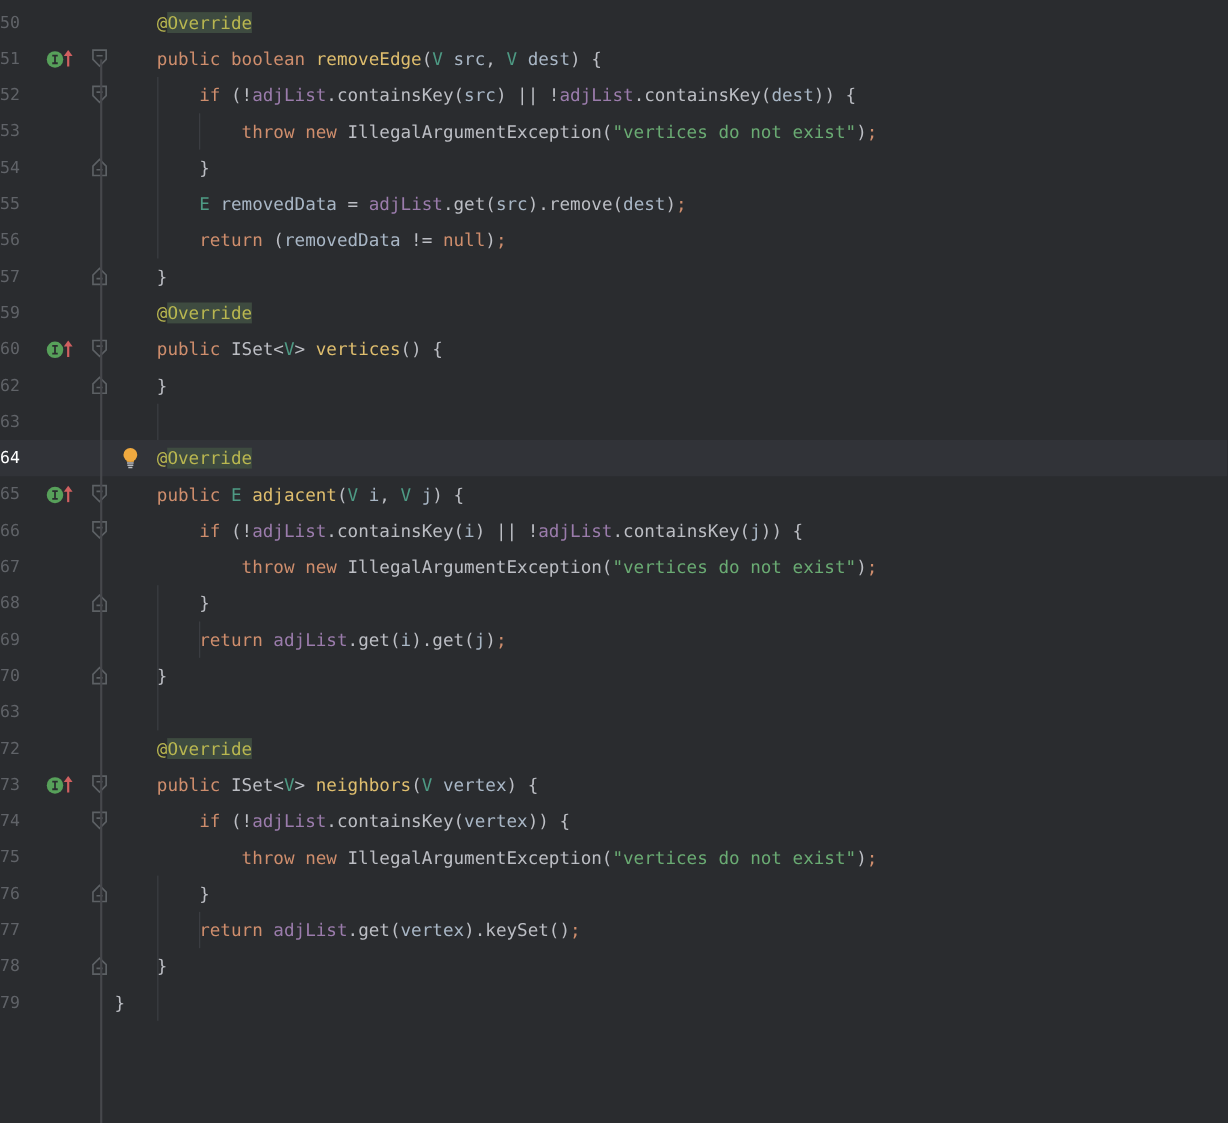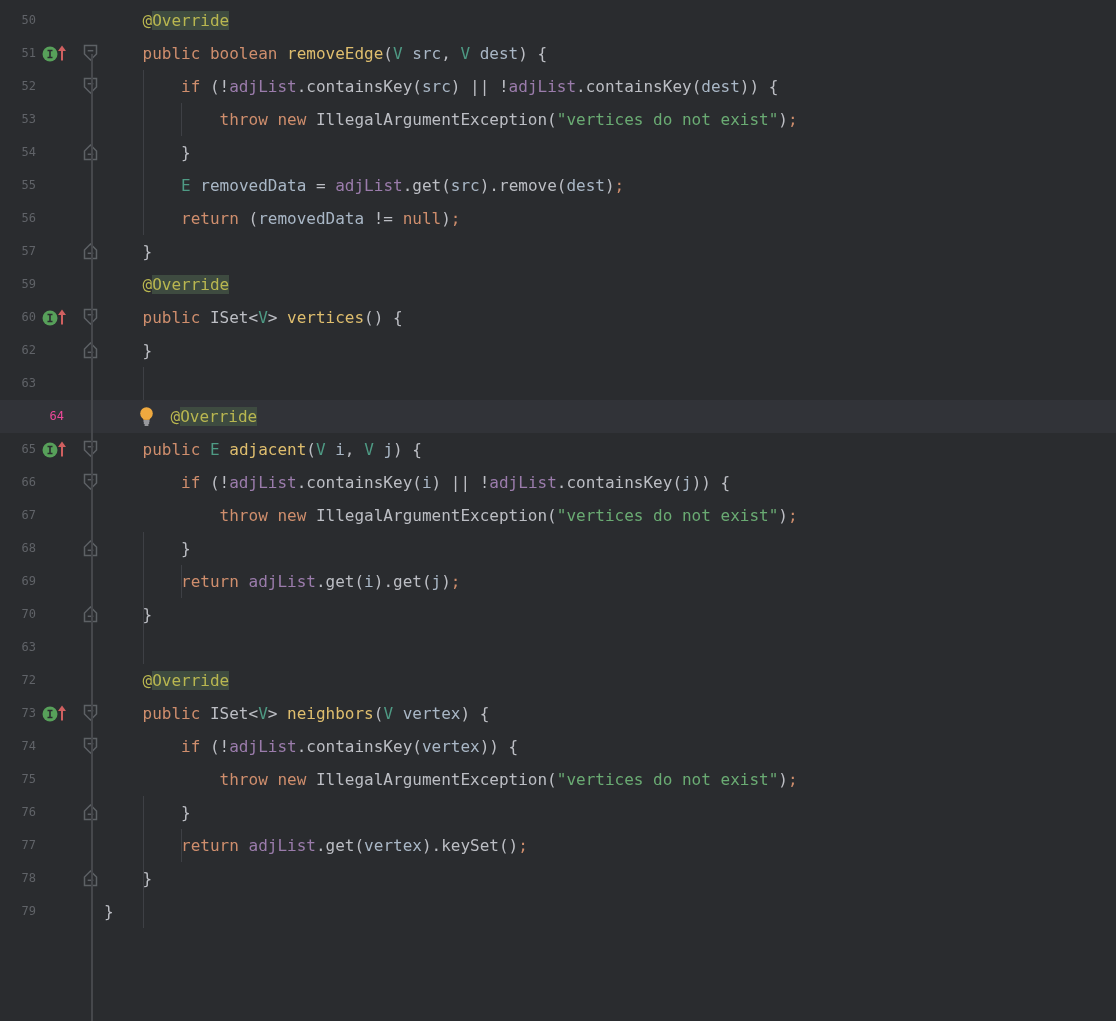--- a/index.html
+++ b/index.html
@@ -14,26 +14,26 @@
   .rows{position:relative;padding-top:4px;z-index:1;}
   .row{
     position:relative;
     display:flex;
     height:33px;line-height:33px;
     white-space:pre;
   }
   .row.active{background:#313338;}
   .ln{
     flex:0 0 36px;
-    text-align:right;
+    text-align:left;
     color:#606368;
-    font-size:12px;
+    font-size:15px;
     user-select:none;
   }
-  .row.active .ln{color:#ec4899;margin-left:28px;}
+  .row.active .ln{color:#ffffff;}
   .gicon{flex:0 0 34px;position:relative;}
   .gicon svg{position:absolute;left:5px;top:7px;z-index:3;}
   .gfold{flex:0 0 34px;position:relative;}
   .gfold svg{position:absolute;left:13px;top:7px;z-index:3;}
   .codewrap{position:relative;flex:1 1 auto;}
   .codewrap .bulb{position:absolute;left:6px;top:6px;z-index:3;}
   .code{white-space:pre;text-align:center;}
   .tok-def{color:#BCBEC4;}
   .tok-kw{color:#CF8E6D;}
   .tok-ann{color:#B9B750;}

